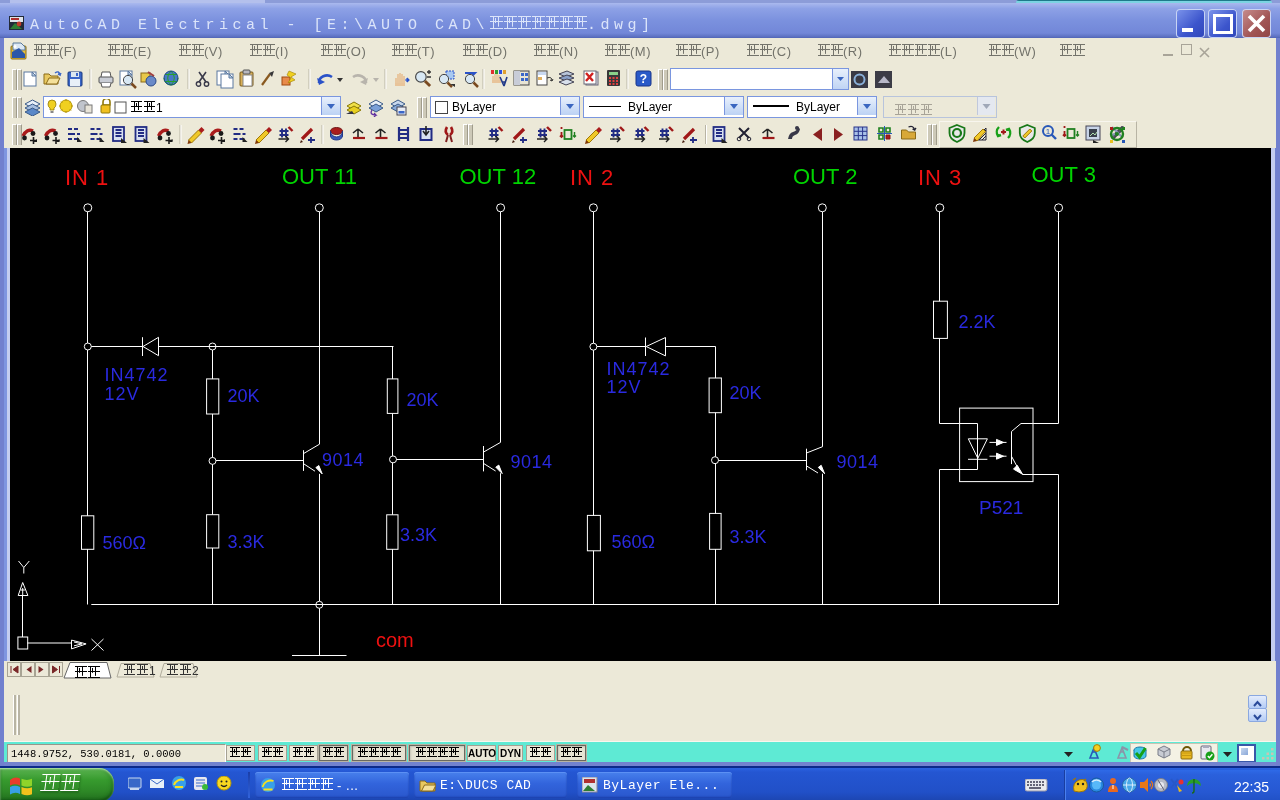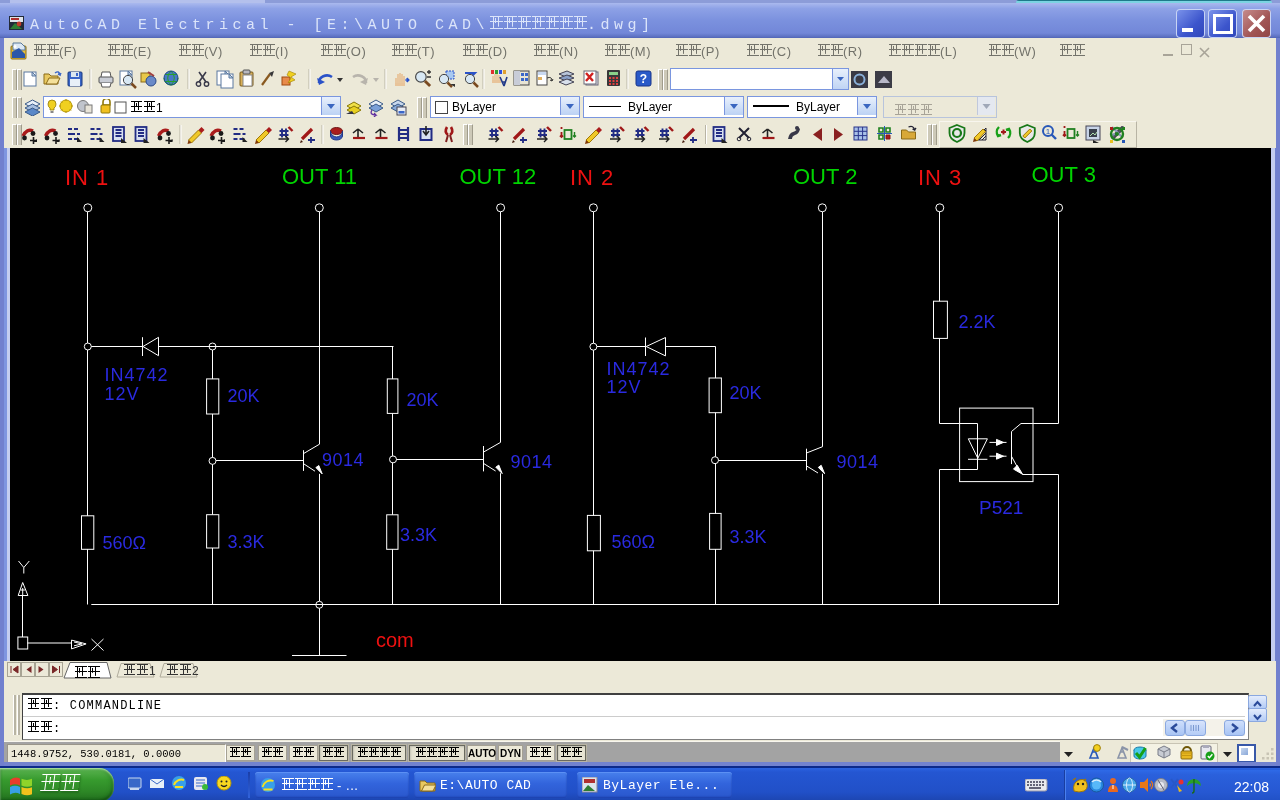--- a/index.html
+++ b/index.html
@@ -45,21 +45,21 @@
 #draw .lb3{position:absolute;left:7px;top:0;width:3px;height:513px;background:#c4cdf0;}
 #draw .rb1{position:absolute;left:1271px;top:0;width:4px;height:513px;background:#c4cdf0;}
 #draw .rb2{position:absolute;left:1275px;top:0;width:5px;height:513px;background:#7283cf;}
 
 #tabbar{left:0;top:661px;width:1280px;height:20px;background:#ece9d8;}
 
 #cmdline{left:0;top:681px;width:1280px;height:60px;background:#ece9d8;}
 #cmdbox{position:absolute;left:22px;top:12px;width:1225px;height:44px;background:#fff;border-top:2px solid #404040;border-left:1px solid #404040;border-right:1px solid #808080;border-bottom:1px solid #808080;}
 .cmdtext{position:absolute;left:4px;color:#000;font-family:"Liberation Mono",monospace;font-size:12px;letter-spacing:1.2px;--k:#000;}
 
-#status{left:0;top:741px;width:1060px;height:21px;background:#a3a3a3;border-top:1px solid #f8f6ee;}
+#status{left:0;top:741px;width:1280px;height:21px;background:#5eead4;border-top:1px solid #f8f6ee;}
 .sbtn{position:absolute;top:3px;height:16px;font-size:12px;color:#000;text-align:center;line-height:15px;border:1px solid #a5a193;background:#ece9d8;box-sizing:border-box;--k:#000;}
 .sbtn.on{border:1px solid #6a6a60;box-shadow:0 0 0 1px #b8b4a4,inset 1px 1px 2px #00000026;background:#e6e3d2;}
 
 #taskbar{left:0;top:766px;width:1280px;height:34px;background:linear-gradient(#2a62e0 0%,#2456d2 12%,#2150c8 70%,#1c44ae 100%);border-top:2px solid #0c2a8a;}
 .tkbtn{position:absolute;top:4px;height:26px;border-radius:3px;background:linear-gradient(#4880ec,#3264dc 45%,#2a57cc);box-shadow:0 1px 0 #5c90f4 inset, 0 -1px 2px #1a3ea8 inset;color:#fff;font-size:13px;}
 .tkbtn .tt{position:absolute;left:26px;top:6px;white-space:nowrap;--k:#fff;letter-spacing:.5px;}
 #tray{position:absolute;left:1064px;top:2px;width:216px;height:32px;background:linear-gradient(#2e6ae8 0%,#2a60dc 15%,#2658d2 70%,#2050c4 100%);border-left:1px solid #1a3ea0;box-shadow:1px 0 0 #4a80f0 inset;}
 #clock{position:absolute;right:12px;top:9px;color:#fff;font-size:14px;font-family:"Liberation Sans";}
 </style></head>
 <body>
@@ -693,36 +693,20 @@
 <path d="M64 17 L70 1.5 L107 1.5 L111 17 Z" fill="#fff" stroke="#666"></path>
 <path d="M117 16 L121 2.5 L150 2.5 L154 16 Z" fill="none" stroke="#b0ac9c"></path>
 <path d="M160 16 L164 2.5 L193 2.5 L197 16 Z" fill="none" stroke="#b0ac9c"></path>
 </svg>
 <span class="abs" style="left:74px;top:3px;--k:#000;font-weight:bold"><span class="c c13"></span><span class="c c13"></span></span>
 <span class="abs" style="left:123px;top:3px;--k:#333;font-size:12px;color:#333"><span class="c c12"></span><span class="c c12"></span>1</span>
 <span class="abs" style="left:166px;top:3px;--k:#333;font-size:12px;color:#333"><span class="c c12"></span><span class="c c12"></span>2</span>
 </div>
 <div class="abs" style="left:0;top:681px;width:1271px;height:2px;background:#58584e;"></div>
 <div class="abs" id="cmdline">
-  <div id="cmdbox">
-    <div class="cmdtext" style="top:3px;"><span class="c c12"></span><span class="c c12"></span>: COMMANDLINE</div>
-    <div style="position:absolute;left:0;top:21px;width:1222px;height:1px;background:#cccccc;"></div>
-    <div class="cmdtext" style="top:26px;"><span class="c c12"></span><span class="c c12"></span>:</div>
-    <div class="abs" style="left:1140px;top:24px;width:82px;height:17px;background:#f4f2ea;">
-      <div class="abs" style="left:2px;top:1px;width:18px;height:14px;border-radius:3px;background:linear-gradient(#cfdffc,#a8c4f4);border:1px solid #8aa8e0;"><svg width="18" height="14">
-              <path d="M11 3 l-5 4 l5 4" stroke="#2a4a9a" stroke-width="2.4" fill="none"></path>
-            </svg></div>
-      <div class="abs" style="left:22px;top:1px;width:19px;height:14px;border-radius:3px;background:linear-gradient(#d8e4fc,#b4ccf6);border:1px solid #8aa8e0;"><svg width="19" height="14">
-              <path d="M5 4 v6 M7.5 4 v6 M10 4 v6 M12.5 4 v6" stroke="#7a98d0"></path>
-            </svg></div>
-      <div class="abs" style="left:61px;top:1px;width:19px;height:14px;border-radius:3px;background:linear-gradient(#cfdffc,#a8c4f4);border:1px solid #8aa8e0;"><svg width="19" height="14">
-              <path d="M7 3 l5 4 l-5 4" stroke="#2a4a9a" stroke-width="2.4" fill="none"></path>
-            </svg></div>
-    </div>
-  </div>
   <div class="abs" style="left:13px;top:14px;width:2px;height:40px;border-left:1px solid #fff;background:#b8b4a4;"></div>
   <div class="abs" style="left:17px;top:14px;width:2px;height:40px;border-left:1px solid #fff;background:#b8b4a4;"></div>
   <div class="abs" style="left:1248px;top:14px;width:17px;height:12px;border-radius:2px;background:linear-gradient(#e4ecfc,#b4ccf6);border:1px solid #8aa8e0;"><svg width="17" height="12">
           <path d="M5 8 l3.5 -4 l3.5 4" stroke="#2a4a9a" stroke-width="2" fill="none"></path>
         </svg></div>
   <div class="abs" style="left:1248px;top:27px;width:17px;height:12px;border-radius:2px;background:linear-gradient(#e4ecfc,#b4ccf6);border:1px solid #8aa8e0;"><svg width="17" height="12">
           <path d="M5 4 l3.5 4 l3.5 -4" stroke="#2a4a9a" stroke-width="2" fill="none"></path>
         </svg></div>
 </div>
 <div class="abs" id="status">
@@ -831,21 +815,21 @@
           <circle cx="8" cy="8" r="7" fill="#38a0e8"></circle>
           <path d="M2.5 10 a8.5 8.5 0 0 1 11 -6 M3.5 12.5 h9" stroke="#f8e020" stroke-width="1.8" fill="none"></path>
         </svg>
         <span class="tt"><span class="c c13"></span><span class="c c13"></span><span class="c c13"></span><span class="c c13"></span> - ...</span>
       </div>
   <div class="tkbtn" style="left:414px;width:153px;">
         <svg style="position:absolute;left:5px;top:6px" width="17" height="14">
           <path d="M1 13 L1 3 L6 3 L8 5 L16 5 L16 13 Z" fill="#e8c860" stroke="#8a6a18"></path>
           <path d="M2.5 13 L5.5 7 L17 7 L14 13 Z" fill="#f4e09a" stroke="#8a6a18"></path>
         </svg>
-        <span class="tt" style="font-family:'Liberation Mono';letter-spacing:.5px">E:\AUTO CAD</span>
+        <span class="tt" style="font-family:'Liberation Mono';letter-spacing:.5px">E:\DUCS CAD</span>
       </div>
   <div class="tkbtn" style="left:577px;width:155px;">
         <svg style="position:absolute;left:5px;top:5px" width="16" height="16">
           <rect width="15" height="15" fill="#dce4ec" stroke="#889"></rect>
           <rect x="2" y="2" width="11" height="4" fill="#b03030"></rect>
           <path d="M1 14 L6 8 L13 14 Z" fill="#2e7d32"></path>
         </svg>
         <span class="tt" style="font-family:'Liberation Mono';letter-spacing:.5px">ByLayer Ele...</span>
       </div>
   <svg class="abs" style="left:1025px;top:11px" width="23" height="13">
@@ -901,15 +885,15 @@
       <g transform="translate(97,0)">
             <path d="M2 2 l7 9 M9 2 l-7 9" stroke="#2858c8" stroke-width="2"></path>
             <path d="M8 8 l5 6 l-3 1 z" fill="#e8b820"></path>
             <circle cx="12" cy="5" r="2.5" fill="#e83030"></circle>
           </g>
       <g transform="translate(114,0)">
             <path d="M8 2 q7 1 7 7 q-3 -3 -7 -3 q-4 0 -7 3 q0 -6 7 -7" fill="#28a028"></path>
             <path d="M8 2 v12 q0 2 -2 2" stroke="#186818" fill="none" stroke-width="1.4"></path>
           </g>
     </svg>
-    <span id="clock">22:08</span>
+    <span id="clock">22:35</span>
   </div>
 </div>
 </div>
 </body></html>

